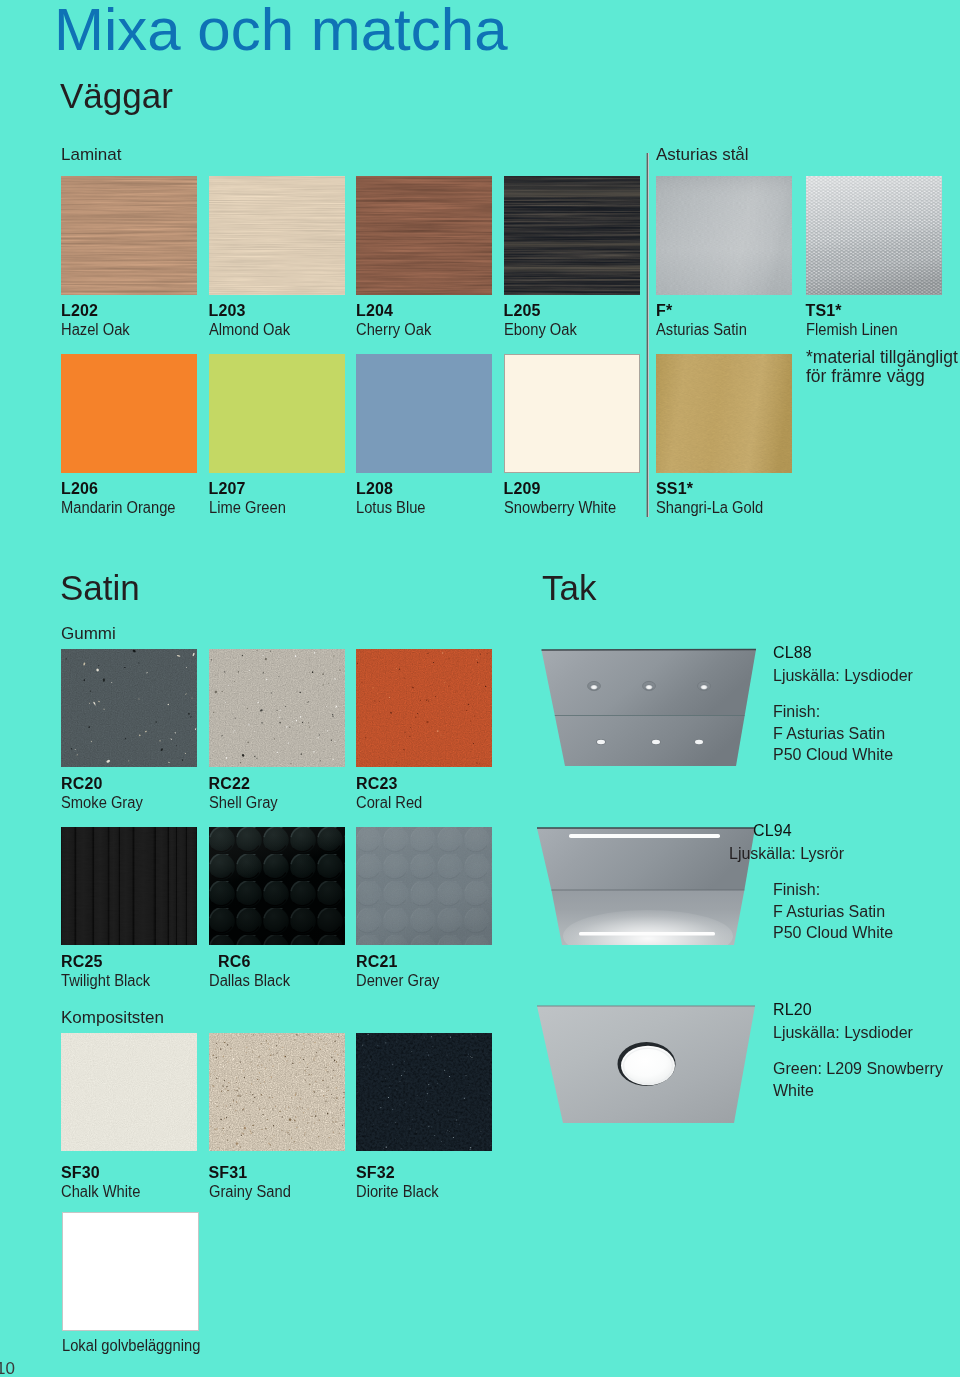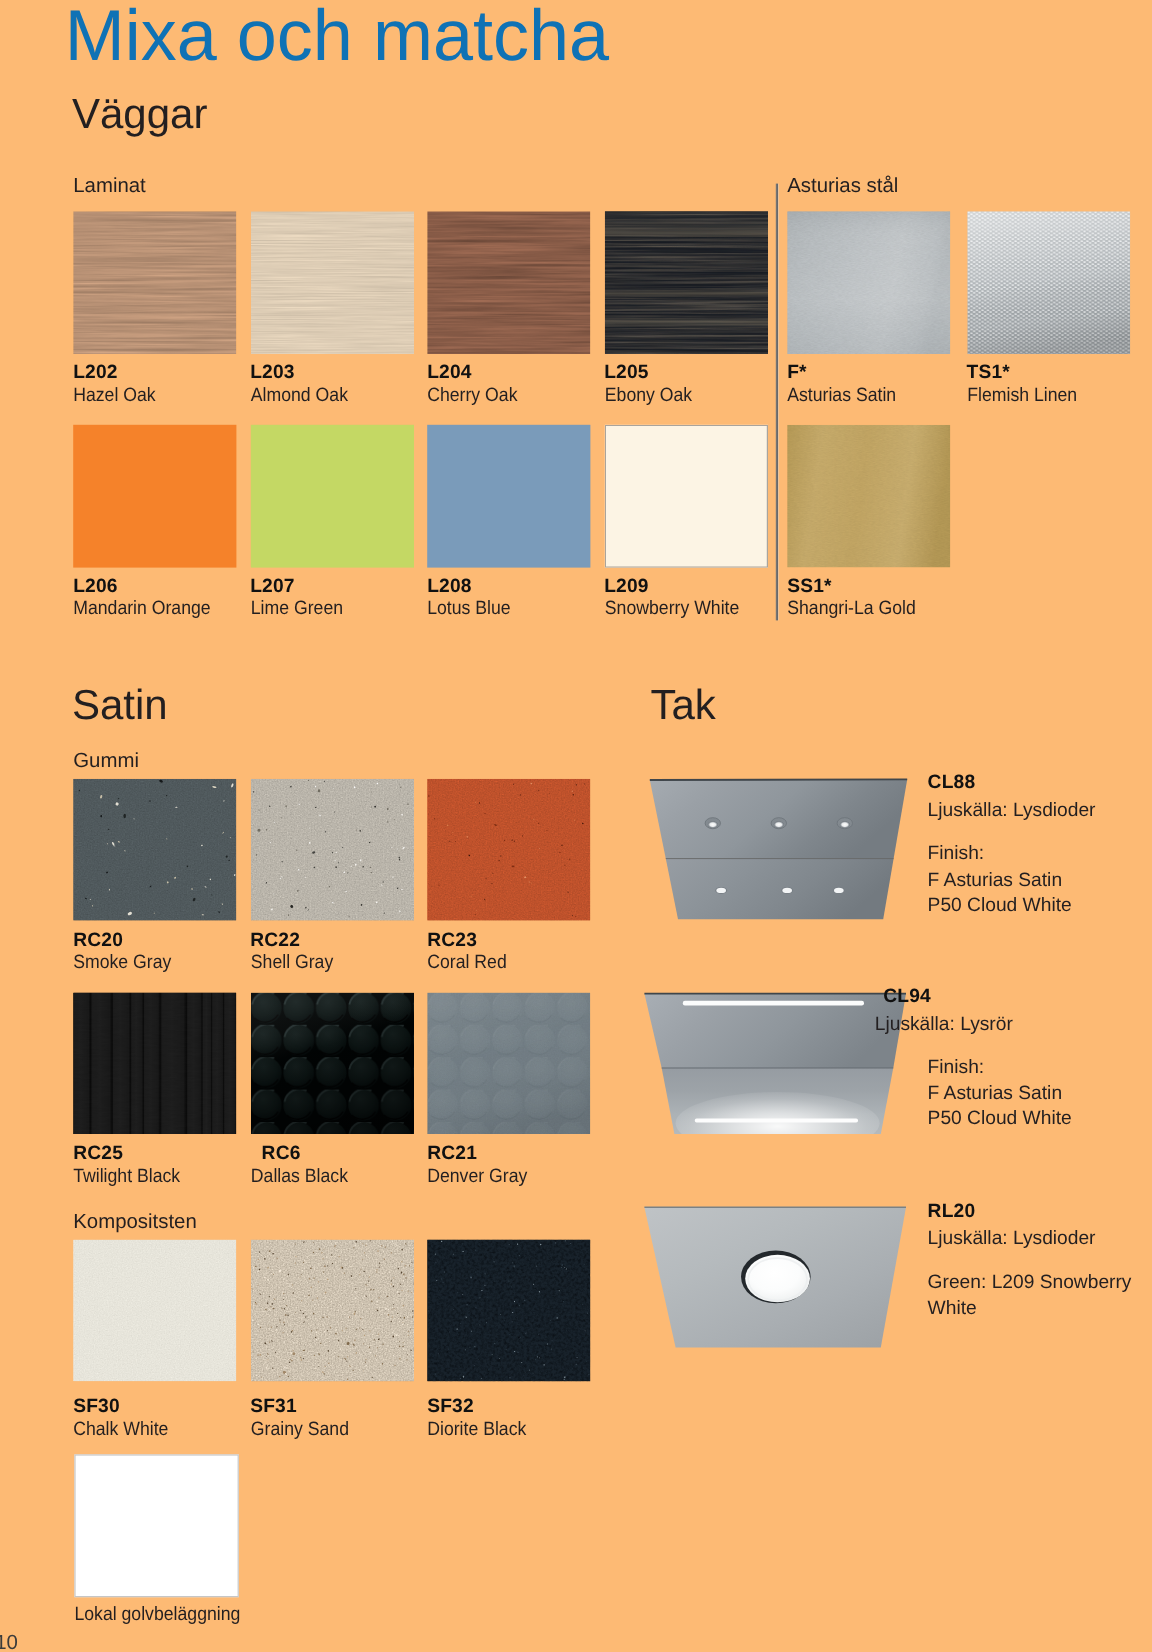--- a/index.html
+++ b/index.html
@@ -1,32 +1,32 @@
 <!DOCTYPE html>
 <html><head>
 <meta charset="utf-8">
 <title>Mixa och matcha</title>
 <style>
   html,body{margin:0;padding:0;}
   body{width:960px;height:1377px;background:#ffffff;
        font-family:"Liberation Sans",sans-serif;color:#231f20;
        overflow:hidden;position:relative;
        -webkit-font-smoothing:antialiased;}
-  .page{position:absolute;left:0;top:0;width:960px;height:1377px;background:#fdba74;}
+  .page{position:absolute;left:0;top:0;width:960px;height:1377px;background:#5eead4;}
   .abs{position:absolute;}
   #title{left:54px;top:0px;font-size:60px;line-height:60px;color:#0f72b5;font-weight:400;white-space:nowrap;}
   .h2{font-size:35px;line-height:35px;font-weight:400;color:#231f20;white-space:nowrap;}
   .h3{font-size:17px;line-height:17px;font-weight:400;color:#231f20;white-space:nowrap;}
   .code{font-size:16px;line-height:16px;font-weight:700;color:#111;white-space:nowrap;letter-spacing:0.15px;}
   .name{font-size:16px;line-height:16px;font-weight:400;color:#231f20;white-space:nowrap;transform:scaleX(0.92);transform-origin:left center;}
   .note{font-size:17.5px;line-height:19px;font-weight:400;color:#231f20;white-space:nowrap;}
   .sw{position:absolute;width:136px;height:119px;overflow:hidden;}
   .vline{position:absolute;width:3px;background:linear-gradient(to right,rgba(255,255,255,0) 0%,rgba(120,120,120,1) 33%,rgba(85,85,85,1) 60%,rgba(210,210,210,1) 85%,rgba(255,255,255,0) 100%);}
   .pg{position:absolute;font-size:17px;line-height:17px;color:#3b3b3b;}
-  .tk-code{font-size:16px;line-height:16px;font-weight:700;color:#111;letter-spacing:0.15px;}
+  .tk-code{font-size:16px;line-height:16px;font-weight:400;color:#111;letter-spacing:0.15px;}
   .tk-line{font-size:16px;line-height:16px;font-weight:400;color:#231f20;white-space:nowrap;}
 </style>
 </head>
 <body>
 
 <div class="page">
 
   <div class="abs" id="title">Mixa och matcha</div>
 
   <svg width="0" height="0" style="position:absolute;left:-9999px;top:-9999px" aria-hidden="true">
@@ -224,20 +224,24 @@
   <div class="abs name" style="left:208.5px;top:322px">Almond Oak</div>
   <div class="abs code" style="left:356px;top:303px">L204</div>
   <div class="abs name" style="left:356px;top:322px">Cherry Oak</div>
   <div class="abs code" style="left:503.5px;top:303px">L205</div>
   <div class="abs name" style="left:503.5px;top:322px">Ebony Oak</div>
   <div class="abs code" style="left:656px;top:303px">F*</div>
   <div class="abs name" style="left:656px;top:322px">Asturias Satin</div>
   <div class="abs code" style="left:805.5px;top:303px">TS1*</div>
   <div class="abs name" style="left:805.5px;top:322px">Flemish Linen</div>
 
+  <div class="abs note" style="left:806px;top:348px">
+    <div>*material tillgängligt</div>
+    <div>för främre vägg</div>
+  </div>
 
   <div class="abs code" style="left:61px;top:481px">L206</div>
   <div class="abs name" style="left:61px;top:500px">Mandarin Orange</div>
   <div class="abs code" style="left:208.5px;top:481px">L207</div>
   <div class="abs name" style="left:208.5px;top:500px">Lime Green</div>
   <div class="abs code" style="left:356px;top:481px">L208</div>
   <div class="abs name" style="left:356px;top:500px">Lotus Blue</div>
   <div class="abs code" style="left:503.5px;top:481px">L209</div>
   <div class="abs name" style="left:503.5px;top:500px">Snowberry White</div>
   <div class="abs code" style="left:656px;top:481px">SS1*</div>
@@ -1167,21 +1171,21 @@
       <line x1="17" y1="18" x2="235" y2="18" stroke="#3f464b" stroke-width="1.5"></line>
       <line x1="31.4" y1="80" x2="224.4" y2="80" stroke="#626a70" stroke-width="0.8"></line>
       <clipPath id="cl94clip">
           <polygon points="31.4,80 224.4,80 214,135 42,135"></polygon>
         </clipPath>
       <ellipse cx="128" cy="126" rx="85" ry="26" fill="url(#glow94)" clip-path="url(#cl94clip)"></ellipse>
       <rect x="49" y="24" width="151" height="4" rx="1.8" fill="#fbfcfc"></rect>
       <rect x="59" y="122" width="136" height="3.4" rx="1.5" fill="#fdfdfd"></rect>
     </svg>
   </div>
-  <div class="abs tk-code" style="left:736px;top:823px">CL94</div>
+  <div class="abs tk-code" style="left:753px;top:823px">CL94</div>
   <div class="abs tk-line" style="left:729px;top:846px">Ljuskälla: Lysrör</div>
   <div class="abs tk-line" style="left:773px;top:882px">Finish:</div>
   <div class="abs tk-line" style="left:773px;top:904px">F Asturias Satin</div>
   <div class="abs tk-line" style="left:773px;top:925px">P50 Cloud White</div>
 
   <div class="abs" style="left:520px;top:990px">
     <svg width="250" height="175" viewBox="0 0 250 175">
       <defs>
         <linearGradient id="rl20g" x1="0" y1="0" x2="0.9" y2="1">
           <stop offset="0" stop-color="#bfc3c6"></stop>

